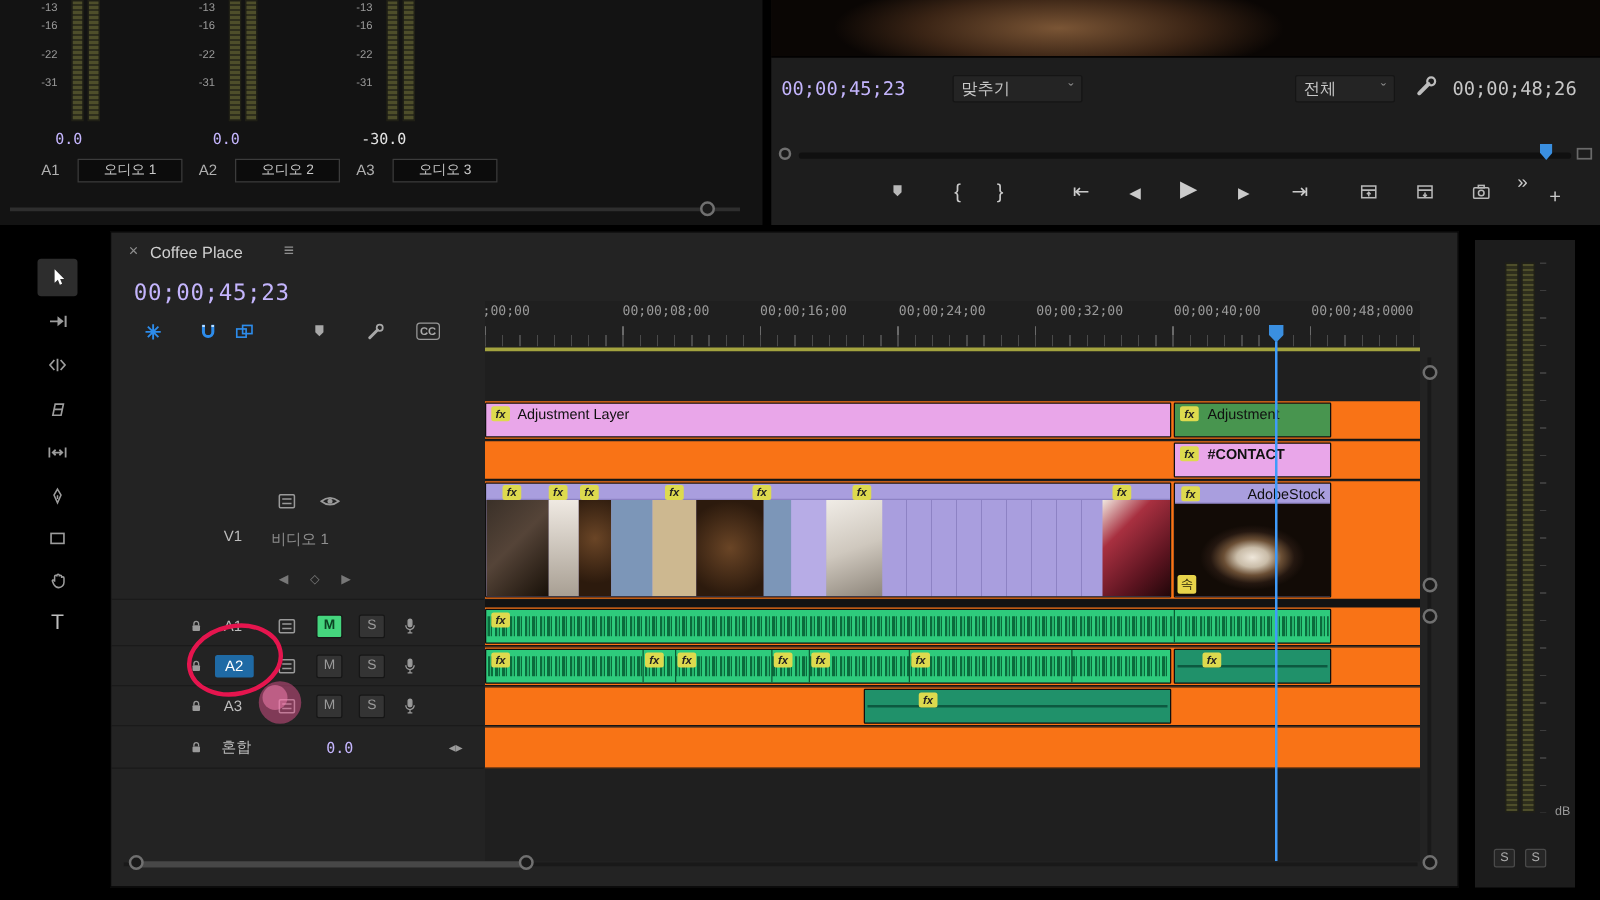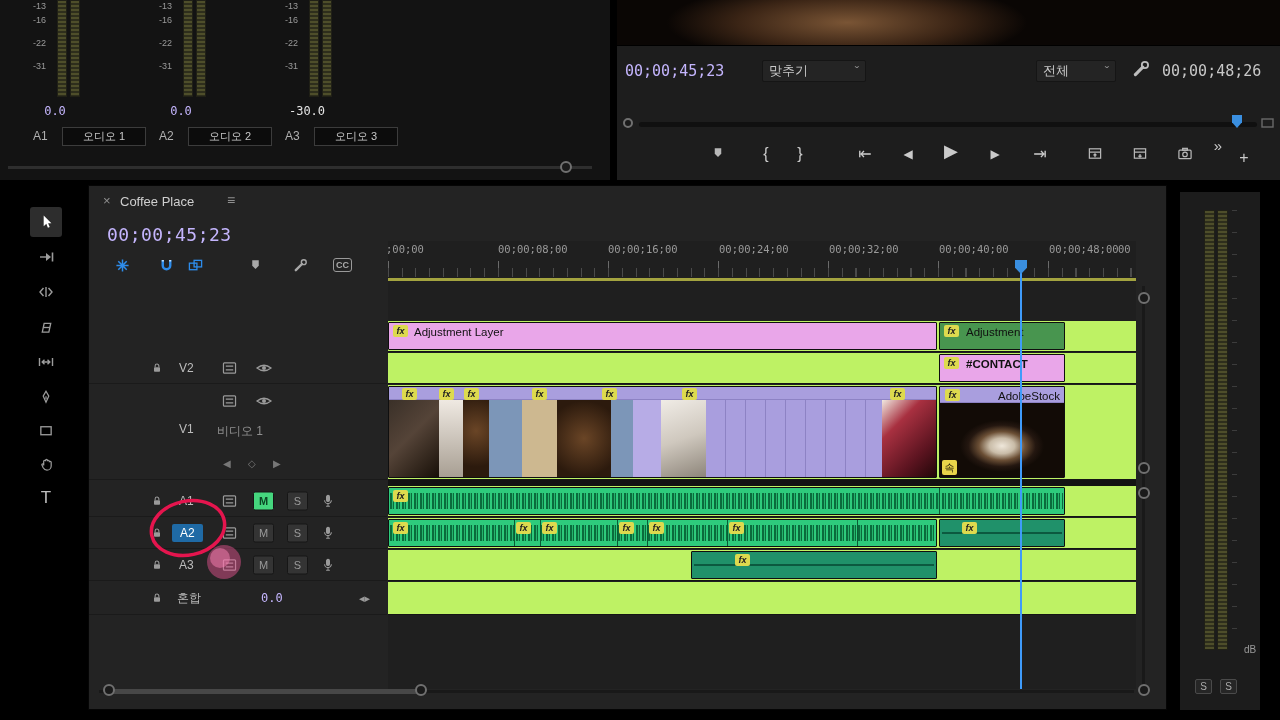--- a/index.html
+++ b/index.html
@@ -52,21 +52,21 @@
   .cc-badge{position:absolute;top:72px;border:1px solid #9a9a9a;border-radius:3px;color:#ababab;
     font-size:9px;font-weight:bold;padding:1px 2px;background:none}
 
   #clip-area{position:absolute;left:299px;top:55px;width:748px;height:448px;background:#1f1f1f;overflow:hidden}
   .rlabel{position:absolute;top:2px;font-size:10.5px;color:#9a9a9a;white-space:nowrap}
   #ticks-major{position:absolute;left:0;top:20px;width:748px;height:16px;
     background:repeating-linear-gradient(90deg,#6a6a6a 0 1px,transparent 1px 110px)}
   #ticks-minor{position:absolute;left:0;top:27px;width:748px;height:9px;
     background:repeating-linear-gradient(90deg,#4a4a4a 0 1px,transparent 1px 13.75px)}
   #render-bar{position:absolute;left:0;top:37px;width:748px;height:3px;background:#a3a33f}
-  .lane{position:absolute;left:0;width:748px;background:#bef264;border-bottom:1px solid #151515}
+  .lane{position:absolute;left:0;width:748px;background:#f97316;border-bottom:1px solid #151515}
   .clip{position:absolute;top:1px;bottom:1px;border:1px solid #0f0f0f;border-radius:1px;overflow:hidden}
   .fxb{position:absolute;top:2px;width:15px;height:12px;background:#ddda4e;color:#222;
     font-style:italic;font-weight:bold;font-size:9px;line-height:12px;text-align:center;border-radius:2px;z-index:3}
   .clip-title{position:absolute;top:3px;font-size:11.5px;color:#101010;white-space:nowrap}
   .v1head{position:absolute;top:0;left:0;right:0;height:13px;background:#a99ede;border-bottom:1px solid #8d82c4}
   .thumb{position:absolute;top:13px;bottom:0}
   .wave{position:absolute;left:1px;right:1px;top:5px;bottom:5px;
     background:repeating-linear-gradient(90deg,#0a6b3c 0 2px,rgba(10,107,60,.25) 2px 3px,#0a6b3c 3px 4px,rgba(10,107,60,0) 4px 6px)}
   .waveline{position:absolute;left:2px;right:2px;top:50%;height:2px;background:#0c5940;transform:translateY(-50%)}
   .agreen{background:#2ecb7c}
@@ -295,42 +295,20 @@
     </button>
     <button class="tl-toolbar-icon" style="left:204px">
       <svg width="15" height="15" viewBox="0 0 16 16">
         <circle cx="11.5" cy="4.5" r="2.6" fill="none" stroke="#a8a8a8" stroke-width="1.5"></circle>
         <path d="M9.6 6.4 L3 13" stroke="#a8a8a8" stroke-width="2.6" stroke-linecap="round"></path>
       </svg>
     </button>
     <button class="cc-badge" style="left:244px">CC</button>
 
 
-    <div class="thead" style="top:167px;height:31px">
-      <button class="hicon" style="left:62px">
-        <svg width="12" height="13" viewBox="0 0 16 16">
-            <rect x="4" y="7" width="8" height="6" rx="1" fill="#9a9a9a"></rect>
-            <path d="M5.5 7 V5.2 a2.5 2.5 0 0 1 5 0 V7" fill="none" stroke="#9a9a9a" stroke-width="1.4"></path>
-          </svg>
-      </button>
-      <button class="tlabel">V2</button>
-      <button class="hicon" style="left:133px">
-        <svg width="15" height="13" viewBox="0 0 16 14" fill="none" stroke="#9a9a9a" stroke-width="1.3">
-            <rect x="1.5" y="1.5" width="13" height="11" rx="1"></rect>
-            <line x1="4" y1="5" x2="12" y2="5"></line>
-            <line x1="4" y1="9" x2="12" y2="9"></line>
-          </svg>
-      </button>
-      <button class="hicon" style="left:167px">
-        <svg width="16" height="12" viewBox="0 0 16 12">
-            <path d="M1 6 Q8 0.5 15 6 Q8 11.5 1 6 Z" fill="none" stroke="#9a9a9a" stroke-width="1.3"></path>
-            <circle cx="8" cy="6" r="2" fill="#9a9a9a"></circle>
-          </svg>
-      </button>
-    </div>
 
     <div class="thead" style="top:199px;height:95px">
       <button class="hicon" style="left:133px;top:16px">
         <svg width="15" height="13" viewBox="0 0 16 14" fill="none" stroke="#9a9a9a" stroke-width="1.3">
             <rect x="1.5" y="1.5" width="13" height="11" rx="1"></rect>
             <line x1="4" y1="5" x2="12" y2="5"></line>
             <line x1="4" y1="9" x2="12" y2="9"></line>
           </svg>
       </button>
       <button class="hicon" style="left:167px;top:16px">

